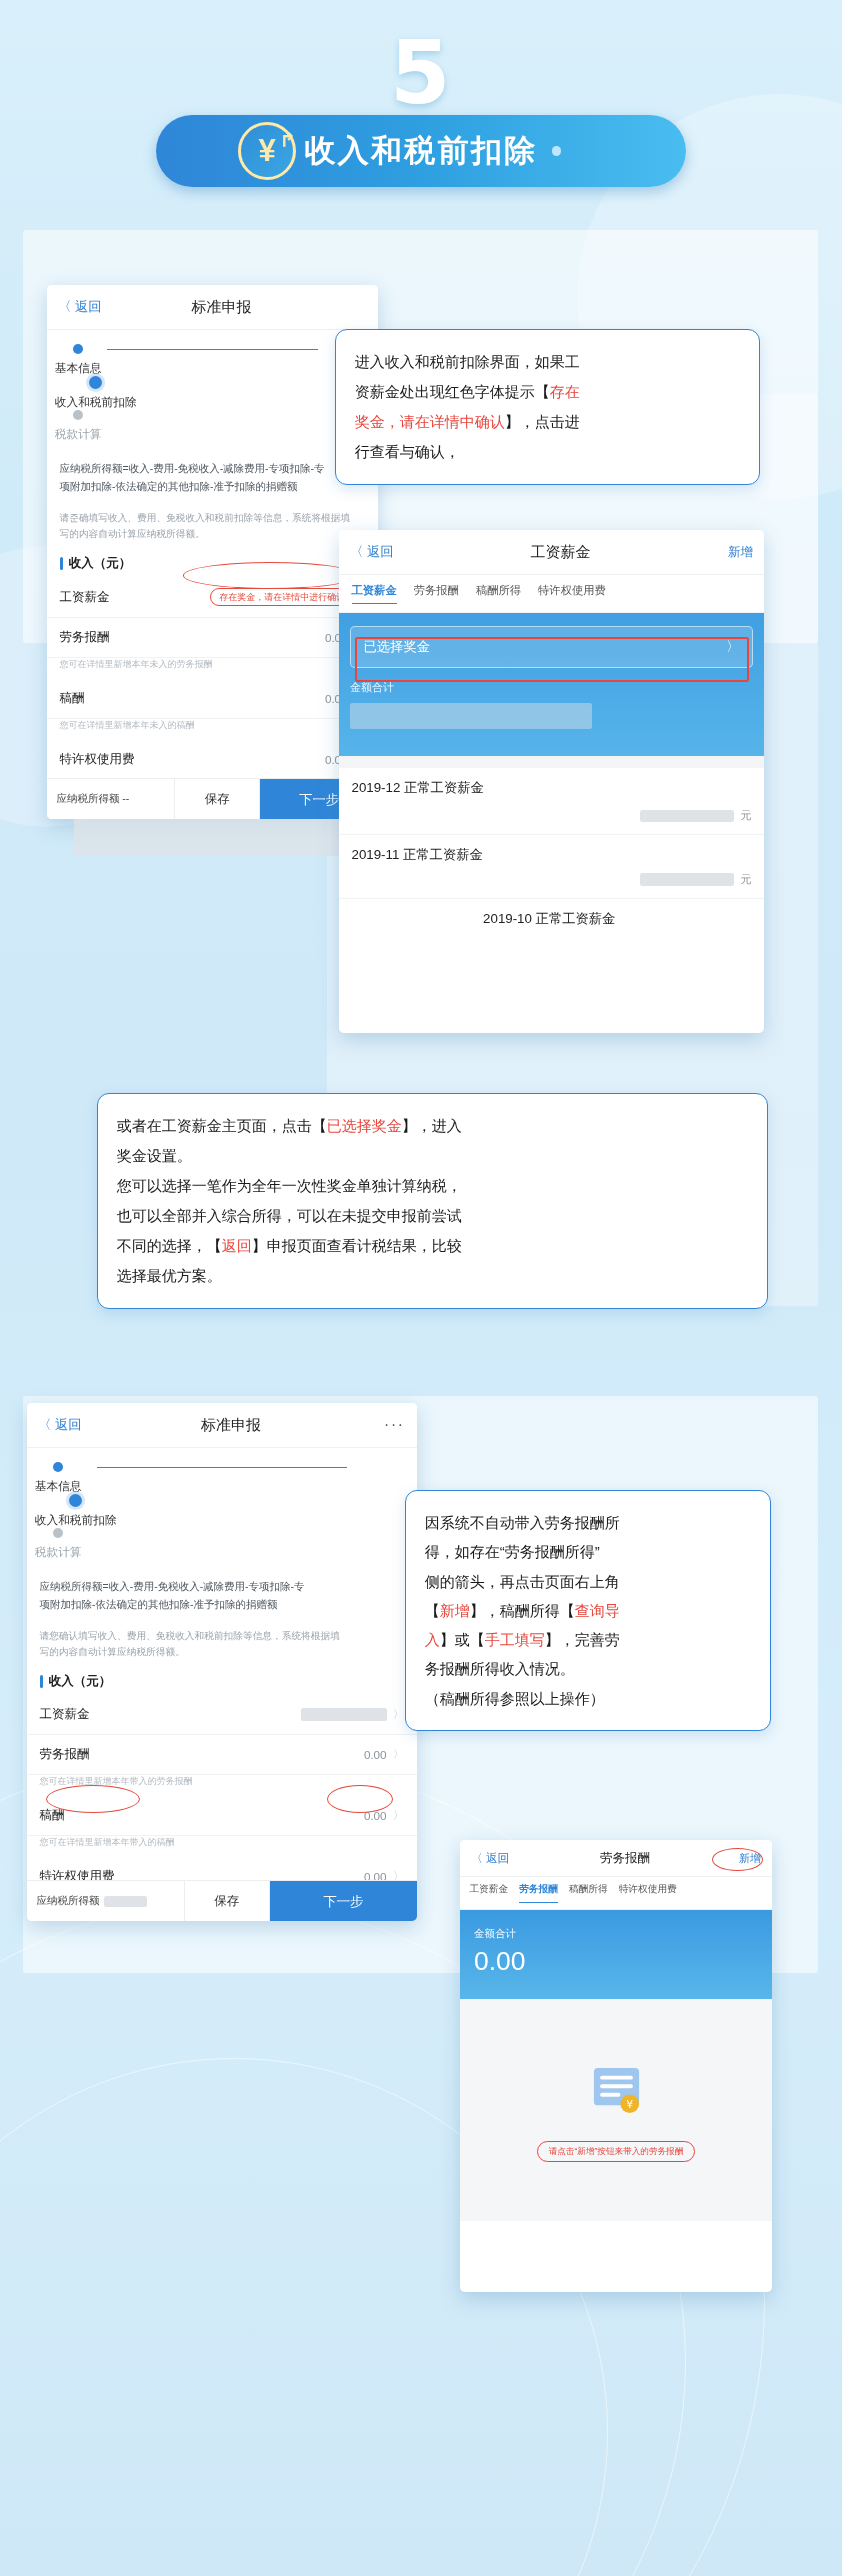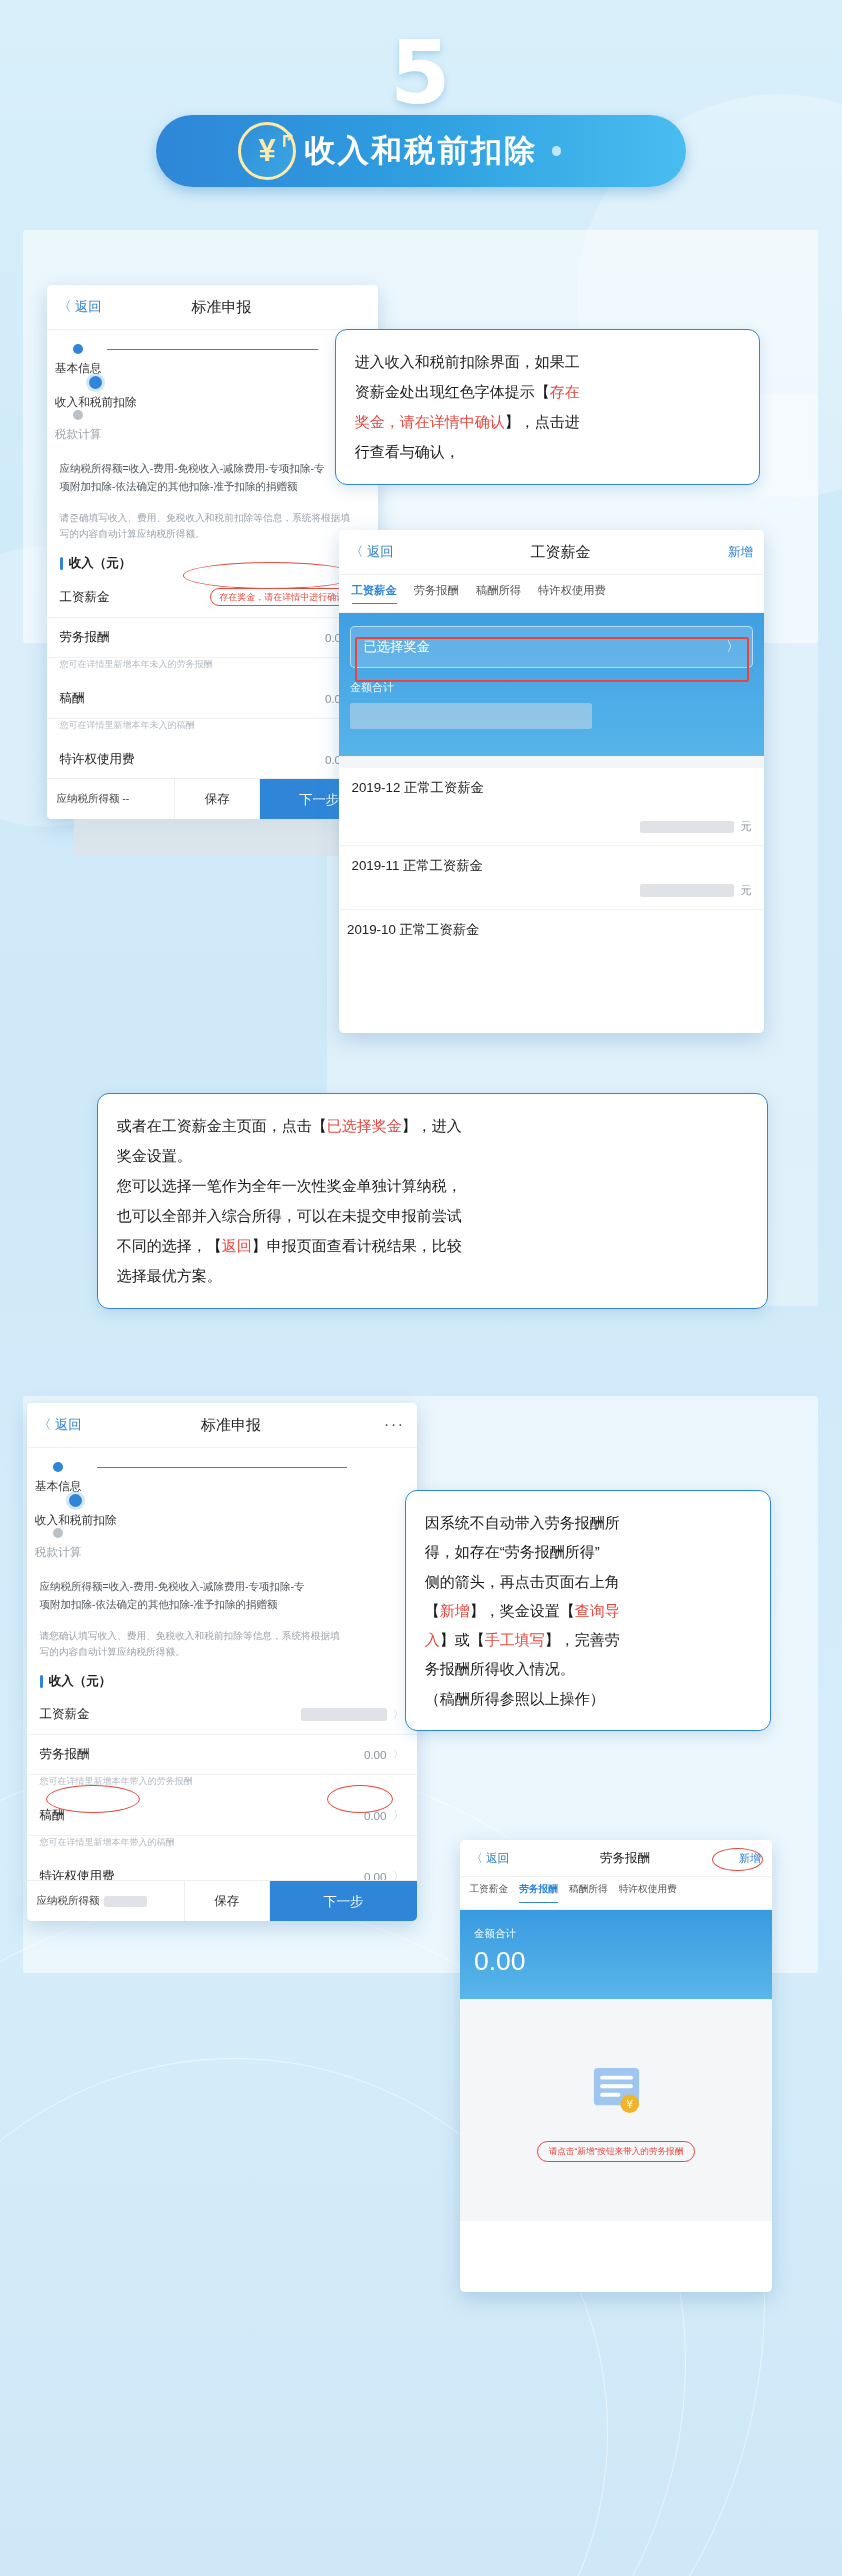--- a/index.html
+++ b/index.html
@@ -255,35 +255,35 @@
       <span>已选择奖金</span>
       <span>〉</span>
     </div>
     <div style="color:#eaf6ff;font-size:11px;margin-top:12.5px;">金额合计</div>
     <div class="gray-block" style="height:26.5px;width:60%;margin-top:7.8px;opacity:.45;"></div>
   </div>
 
   <div style="position:absolute;left:15.6px;top:107px;width:394px;height:45px;border:2.3px solid #e8453c;border-radius:2.3px;"></div>
 
   <div style="background:#f3f5f7;height:12.5px;"></div>
-  <div class="row" style="align-items:flex-start;flex-direction:column;gap:22px;">
+  <div class="row" style="align-items:flex-start;flex-direction:column;gap:11px;">
     <span style="font-size:13.3px;color:#222;">2019-12 正常工资薪金</span>
     <span style="display:flex;width:100%;align-items:center;justify-content:flex-end;gap:6.2px;">
       <span class="gray-block" style="width:94px;height:12.5px;"></span>
       <span style="font-size:11px;color:#8b939b;">元</span>
     </span>
   </div>
   <div class="row" style="align-items:flex-start;flex-direction:column;gap:7.8px;">
     <span style="font-size:13.3px;color:#222;">2019-11 正常工资薪金</span>
     <span style="display:flex;width:100%;align-items:center;justify-content:flex-end;gap:6.2px;">
       <span class="gray-block" style="width:94px;height:12.5px;"></span>
       <span style="font-size:11px;color:#8b939b;">元</span>
     </span>
   </div>
-  <div class="row" style="align-items:flex-start;flex-direction:column;gap:7.8px;border-bottom:none;padding-left:8px;">
+  <div class="row" style="align-items:center;flex-direction:column;gap:7.8px;border-bottom:none;padding-left:8px;">
     <span style="font-size:13.3px;color:#222;">2019-10 正常工资薪金</span>
   </div>
 </div>
 
 <div class="callout" style="left:97px;top:1049px;width:671px;">
   <div>
     <span>或者在工资薪金主页面，点击【</span><span class="hl">已选择奖金</span><span>】，进入</span>
   </div>
   <div>奖金设置。</div>
   <div>您可以选择一笔作为全年一次性奖金单独计算纳税，</div>
@@ -374,21 +374,21 @@
     <span class="save">保存</span>
     <span class="next">下一步</span>
   </div>
 </div>
 
 <div class="callout" style="left:405px;top:1446px;width:366px;line-height:1.95;">
   <div>因系统不自动带入劳务报酬所</div>
   <div>得，如存在“劳务报酬所得”</div>
   <div>侧的箭头，再点击页面右上角</div>
   <div>
-    <span>【</span><span class="hl">新增</span><span>】，奖金设置【</span><span class="hl">查询导</span>
+    <span>【</span><span class="hl">新增</span><span>】，稿酬所得【</span><span class="hl">查询导</span>
   </div>
   <div>
     <span class="hl">入</span><span>】或【</span><span class="hl">手工填写</span><span>】，完善劳</span>
   </div>
   <div>务报酬所得收入情况。</div>
   <div>（稿酬所得参照以上操作）</div>
 </div>
 
 <div class="phone" style="left:460px;top:1840px;width:312px;height:452px;">
   <div class="ph-nav" style="height:37px;">

